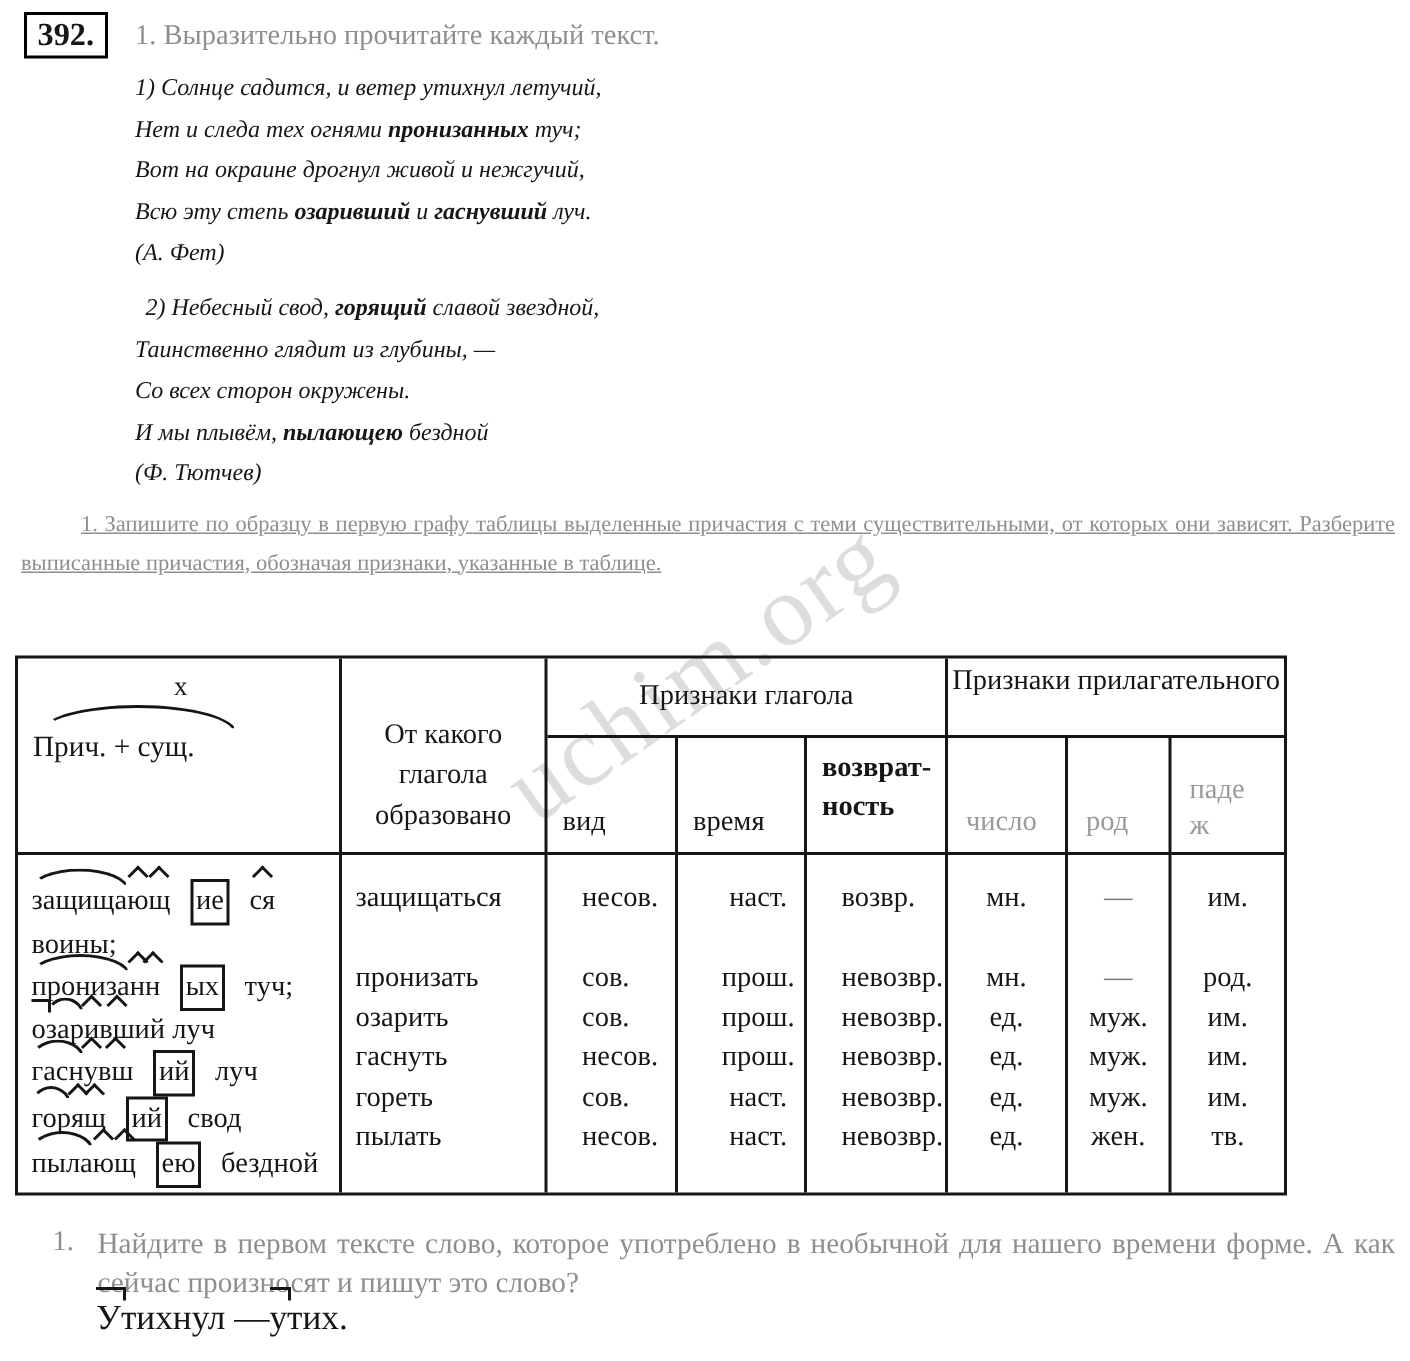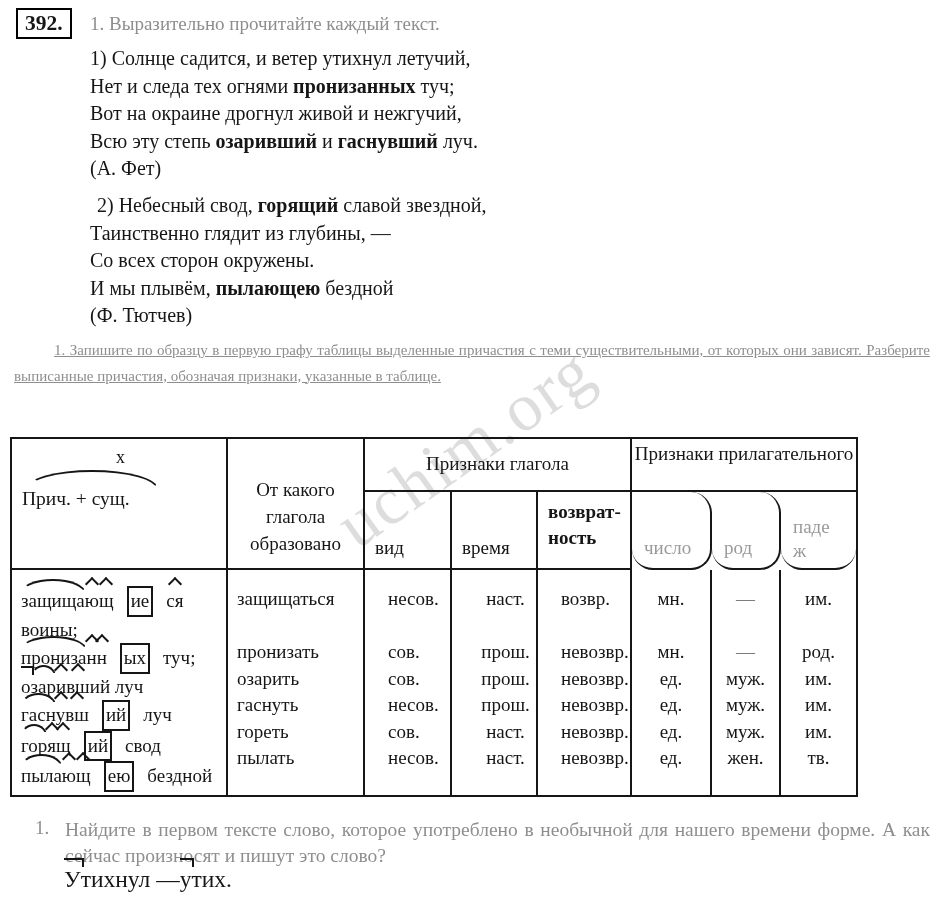--- a/index.html
+++ b/index.html
@@ -7,21 +7,21 @@
         font-family:"Liberation Serif", serif;color:#161616;}
   
   .watermark{position:absolute;left:250px;top:408px;width:430px;text-align:center;
              font-size:68px;letter-spacing:2px;color:#c3c3c3;opacity:.55;
              transform:rotate(-35deg);z-index:0;pointer-events:none;}
   
   .exnum{position:absolute;left:16px;top:8px;border:2.5px solid #000;padding:0 7px;
          font-weight:bold;font-size:21.5px;line-height:27px;background:#fff;z-index:1;}
   .intro{position:absolute;left:90px;top:13px;font-size:19px;color:#8e8e8e;z-index:1;}
   
-  .poem{position:absolute;left:90px;font-size:20px;z-index:1;}
+  .poem{position:absolute;left:90px;font-size:16px;z-index:1;font-style:italic;}
   .pline{line-height:27.6px;white-space:pre;}
   .pline.ind{padding-left:7px;}
   .b{font-weight:bold;}
   
   .instr{position:absolute;left:14px;top:338px;width:916px;font-size:15px;line-height:25.5px;
          color:#8e8e8e;text-align:justify;text-indent:40px;z-index:1;text-decoration:underline;}
   
   .tbl{position:absolute;left:10px;top:437px;width:848px;height:360px;box-sizing:border-box;
        border:2px solid #161616;display:grid;z-index:1;background:transparent;
        grid-template-columns:216px 137px 87px 86px 94px 80px 69px 75px;
@@ -29,21 +29,21 @@
   .cell{position:relative;box-sizing:border-box;border-right:2px solid #161616;
         border-bottom:2px solid #161616;font-size:19px;}
   .noR{border-right:none;}
   .noB{border-bottom:none;}
   .c1{grid-row:1/3;grid-column:1;}
   .c2{grid-row:1/3;grid-column:2;text-align:center;padding-top:37px;line-height:27px;}
   .gv{grid-row:1;grid-column:3/6;text-align:center;padding-top:14px;}
   .ga{grid-row:1;grid-column:6/9;text-align:center;padding-top:3px;line-height:24px;}
   .sub{grid-row:2;display:flex;align-items:flex-end;padding:0 0 9px 10px;}
   .sub.vz{align-items:flex-start;padding-top:7px;white-space:pre-line;line-height:26px;font-weight:bold;}
-  .sub.gray{color:#9a9a9a;padding-left:12px;border-radius:21px;}
+  .sub.gray{color:#9a9a9a;padding-left:12px;}
   .sub.pz{white-space:pre-line;line-height:24px;padding-bottom:5px;}
   .bcell{grid-row:3;padding-top:16px;}
   .b1{padding-left:9px;}
   .b2{padding-left:9px;}
   .b3,.b4,.b5{padding-left:8px;margin-left:15px;}
   .b6,.b7,.b8{text-align:center;}
   .line{line-height:26.5px;min-height:26.5px;white-space:nowrap;}
   
   .c1x{position:absolute;left:104px;top:8px;font-size:18px;}
   .c1arc{position:absolute;left:14px;top:31px;width:128px;height:16px;

